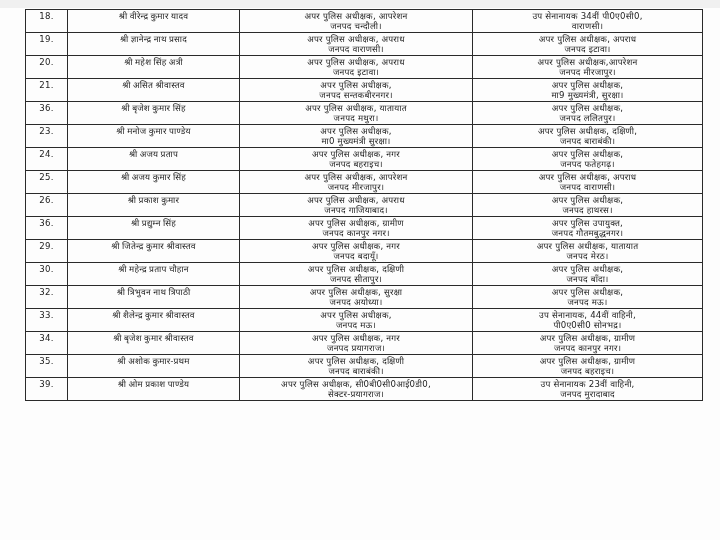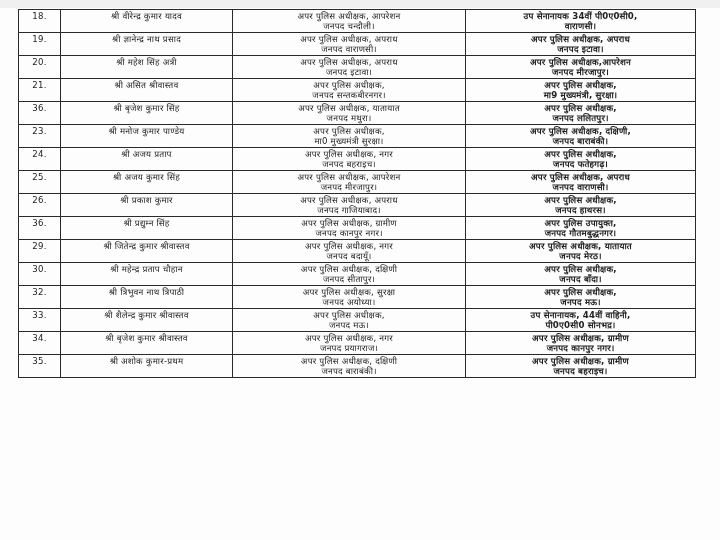--- a/index.html
+++ b/index.html
@@ -1,24 +1,24 @@
 <!DOCTYPE html>
 <html><head>
 <meta charset="utf-8">
 <style>
   html, body { margin:0; padding:0; background:#ffffff; }
   body { width:720px; height:540px; overflow:hidden; position:relative; font-family:"DejaVu Sans", sans-serif; color:#1a1a1a; }
   .page { position:absolute; left:0; top:0; width:720px; height:540px; background:#fdfdfd; }
   .topband { position:absolute; left:0; top:0; width:720px; height:8px; background:#f0f0f0; }
-  table.transfer { position:absolute; left:18px; top:9px; width:657px; border-collapse:collapse; table-layout:fixed; }
+  table.transfer { position:absolute; left:25px; top:9px; width:657px; border-collapse:collapse; table-layout:fixed; }
   table.transfer td { border:1.5px solid #2a2a2a; font-size:8.6px; line-height:10.2px; text-align:center; vertical-align:top; padding:1px 2px 0 2px; height:21px; color:#222; letter-spacing:0.2px; }
   td.sno { width:37px; text-align:left; padding-left:9px; }
-  td.name { width:167px; }
+  td.name { width:167px;font-family:Liberation Serif, serif; }
   td.from { width:228px; }
-  td.to { width:225px;font-weight:bold; }
+  td.to { width:225px; }
   td.from span, td.to span { display:block; }
 </style>
 </head>
 <body>
 
 <div class="page">
   <div class="topband"></div>
   <table class="transfer">
     <tbody id="rows">
   <tr>
@@ -227,15 +227,27 @@
           </td>
     <td class="to">
             <span>अपर पुलिस अधीक्षक, ग्रामीण</span>
             <span>जनपद बहराइच।</span>
           </td>
   </tr>
 
 
 
 
+  <tr>
+    <td class="sno">39.</td>
+    <td class="name">श्री ओम प्रकाश पाण्डेय</td>
+    <td class="from">
+            <span>अपर पुलिस अधीक्षक, सी0बी0सी0आई0डी0,</span>
+            <span>सेक्टर-प्रयागराज।</span>
+          </td>
+    <td class="to">
+            <span>उप सेनानायक 23वीं वाहिनी,</span>
+            <span>जनपद मुरादाबाद</span>
+          </td>
+  </tr>
 </tbody>
   </table>
 </div>
 
 </body></html>

